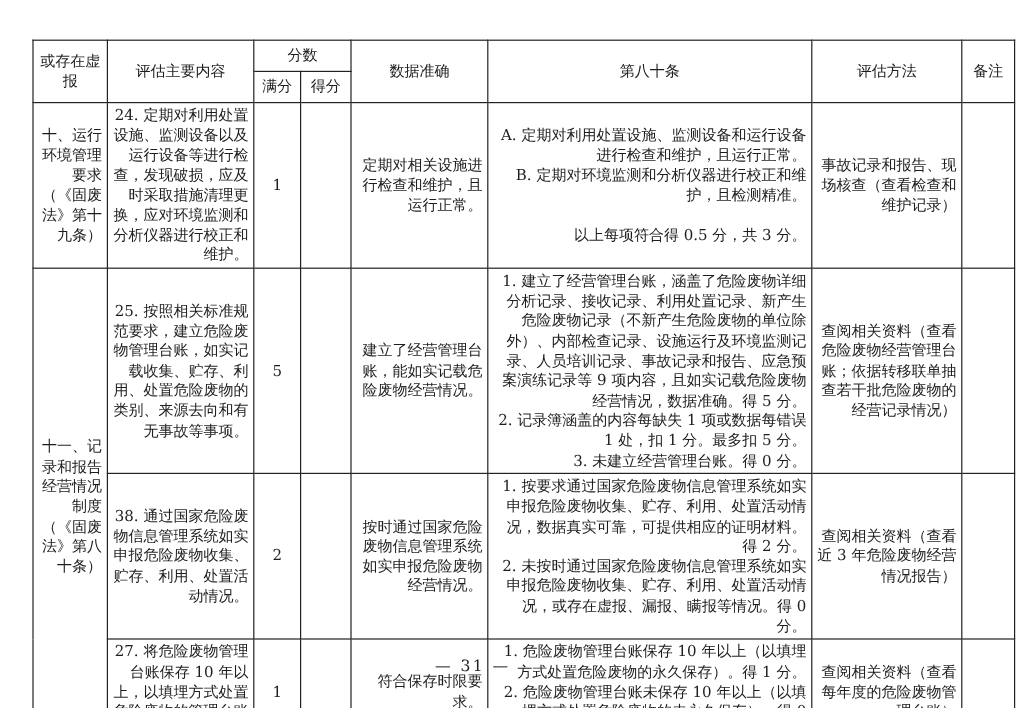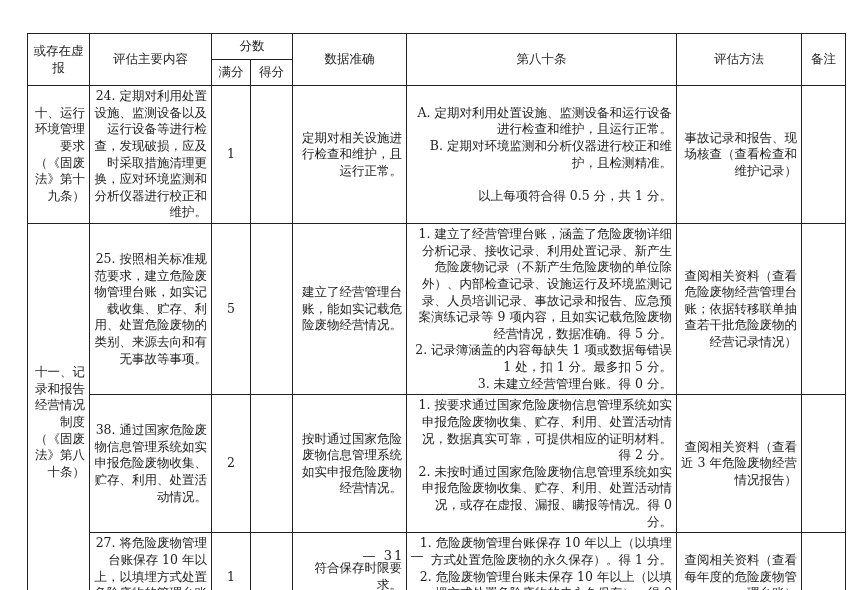--- a/index.html
+++ b/index.html
@@ -72,21 +72,21 @@
     <tbody>
       <tr style="height:127px">
         <td class="group">十、运行环境管理要求（《固废法》第十九条）</td>
         <td class="txt">24. 定期对利用处置设施、监测设备以及运行设备等进行检查，发现破损，应及时采取措施清理更换，应对环境监测和分析仪器进行校正和维护。</td>
         <td class="center">1</td>
         <td class="center"></td>
         <td class="txt">定期对相关设施进行检查和维护，且运行正常。</td>
         <td class="txt pre">A. 定期对利用处置设施、监测设备和运行设备进行检查和维护，且运行正常。
 B. 定期对环境监测和分析仪器进行校正和维护，且检测精准。
 
-以上每项符合得 0.5 分，共 1 分。</td>
+以上每项符合得 0.5 分，共 3 分。</td>
         <td class="txt">事故记录和报告、现场核查（查看检查和维护记录）</td>
         <td class="center"></td>
       </tr>
 
       <tr style="height:151px">
         <td class="group" rowspan="3">十一、记录和报告经营情况制度（《固废法》第八十条）</td>
         <td class="txt">25. 按照相关标准规范要求，建立危险废物管理台账，如实记载收集、贮存、利用、处置危险废物的类别、来源去向和有无事故等事项。</td>
         <td class="center">5</td>
         <td class="center"></td>
         <td class="txt">建立了经营管理台账，能如实记载危险废物经营情况。</td>

